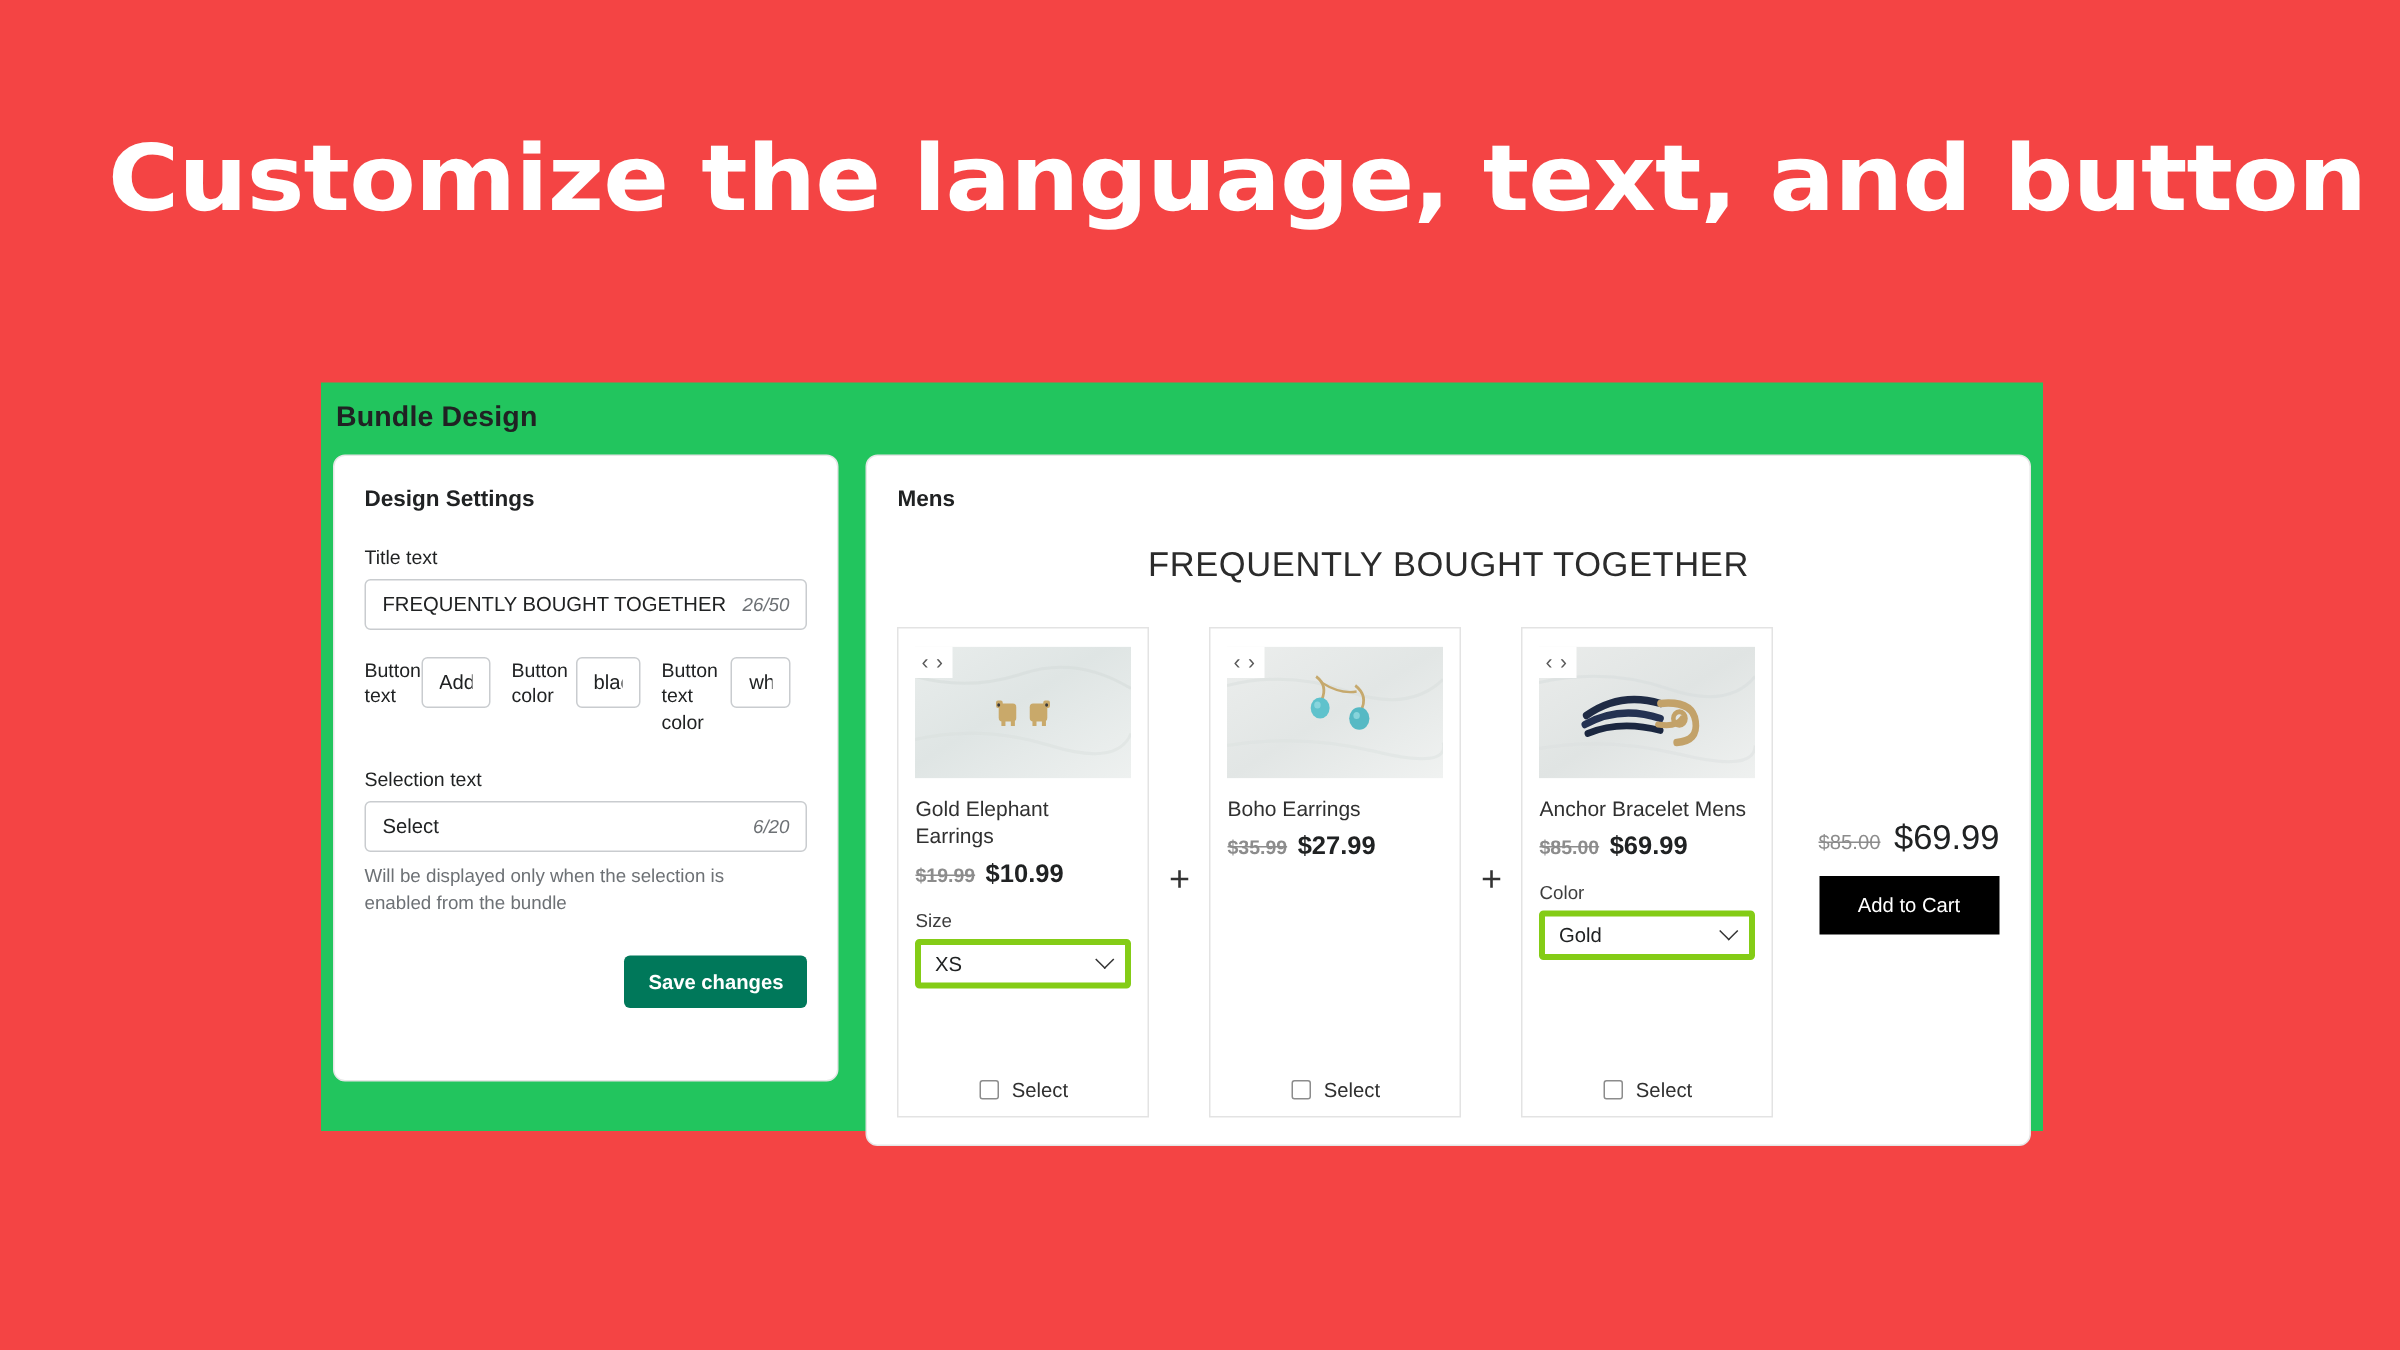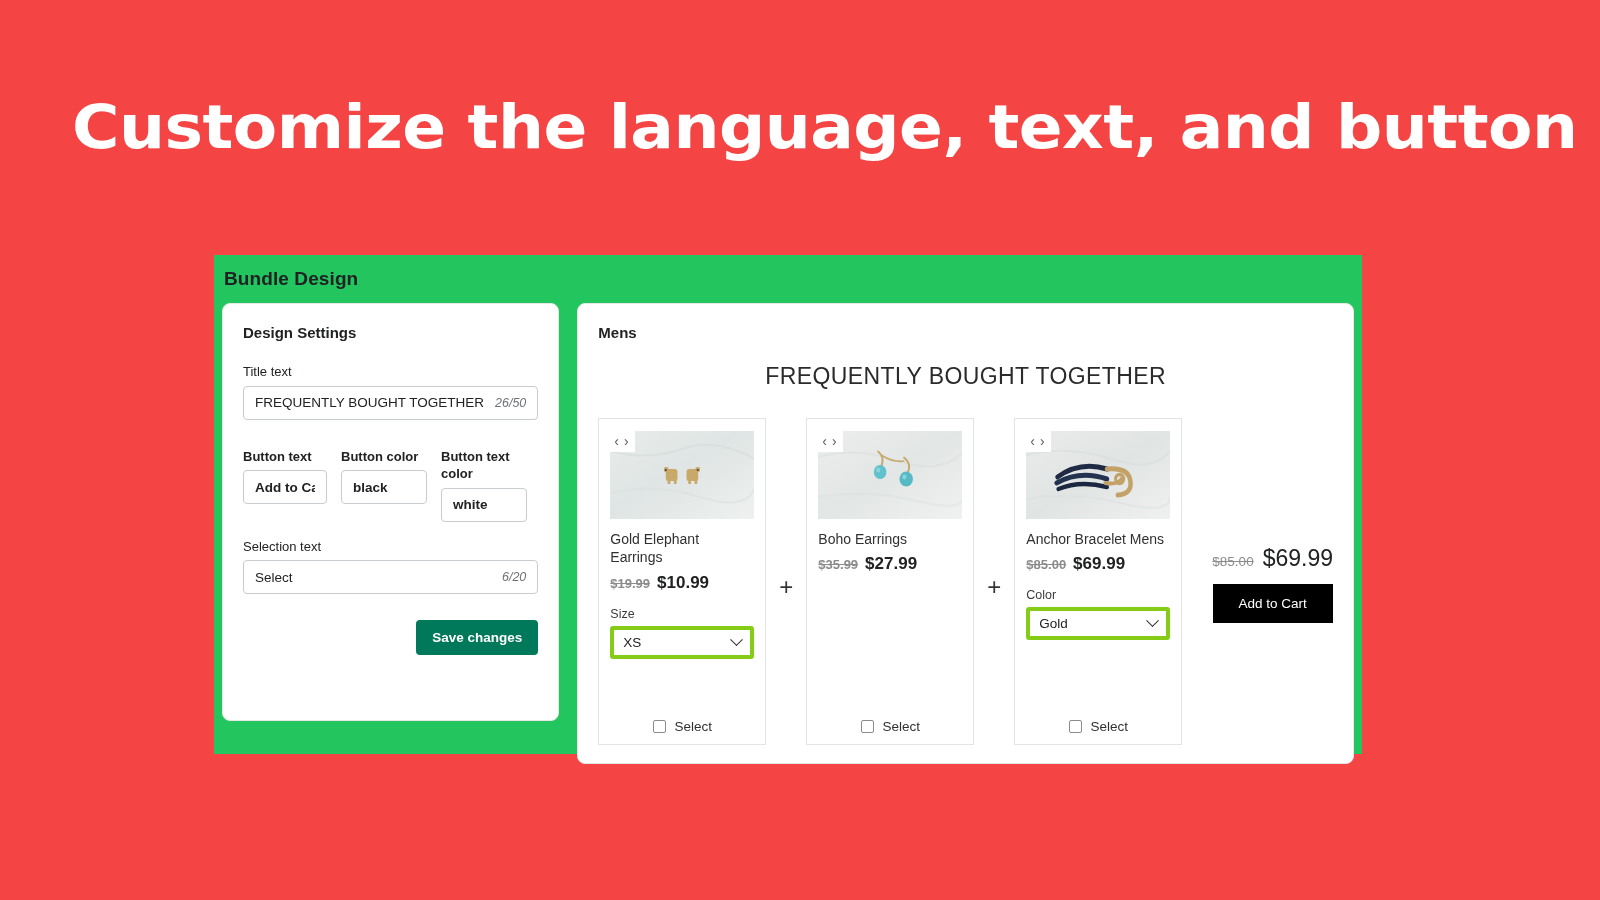--- a/index.html
+++ b/index.html
@@ -14,21 +14,21 @@
   }
 
   
   .banner {
     position: absolute;
     top: 76px;
     left: 72px;
     width: 1460px;
     height: 86px;
     display: flex;
-    align-items: flex-end;
+    align-items: center;
   }
   .banner-title {
     color: #ffffff;
     font-family: "DejaVu Sans", sans-serif;
     font-weight: 700;
     font-size: 61px;
     letter-spacing: -0.5px;
     white-space: nowrap;
     transform: scaleX(1.06);
     transform-origin: left center;
@@ -89,21 +89,20 @@
     color: #202223;
     margin-bottom: 22px;
   }
 
   
   .field-label {
     font-size: 13px;
     color: #202223;
     margin-bottom: 5px;
     line-height: 1.35;
-    margin-top: 10px;
   }
 
   .input-shell {
     height: 34px;
     border: 1px solid #c9cccf;
     border-radius: 4px;
     background: #ffffff;
     display: flex;
     align-items: center;
     padding: 0 11px;
@@ -125,21 +124,21 @@
   }
 
   .field-block { margin-bottom: 18px; }
 
   .row-fields {
     display: flex;
     gap: 14px;
     align-items: flex-start;
     margin-bottom: 16px;
   }
-  .row-fields .col { display: flex; flex-direction: column; font-weight: bold; }
+  .row-fields .col { display: flex; flex-direction: row; }
   .col-btn-text  { width: 84px; }
   .col-btn-color { width: 86px; }
   .col-btn-tcolor{ width: 86px; }
   .col-btn-tcolor .field-label { max-width: 80px; }
 
   .helper-text {
     font-size: 12.5px;
     color: #6d7175;
     line-height: 1.45;
     margin-top: 7px;
@@ -378,20 +377,21 @@
           </div>
         </div>
       </div>
 
       <div class="field-block">
         <div class="field-label">Selection text</div>
         <div class="input-shell">
           <span class="input-value">Select</span>
           <span class="input-counter">6/20</span>
         </div>
+        <div class="helper-text">Will be displayed only when the selection is enabled from the bundle</div>
       </div>
 
       <div class="save-row">
         <button class="save-btn">Save changes</button>
       </div>
     </div>
 
     <div class="card demo-card">
       <div class="card-heading">Mens</div>
 

